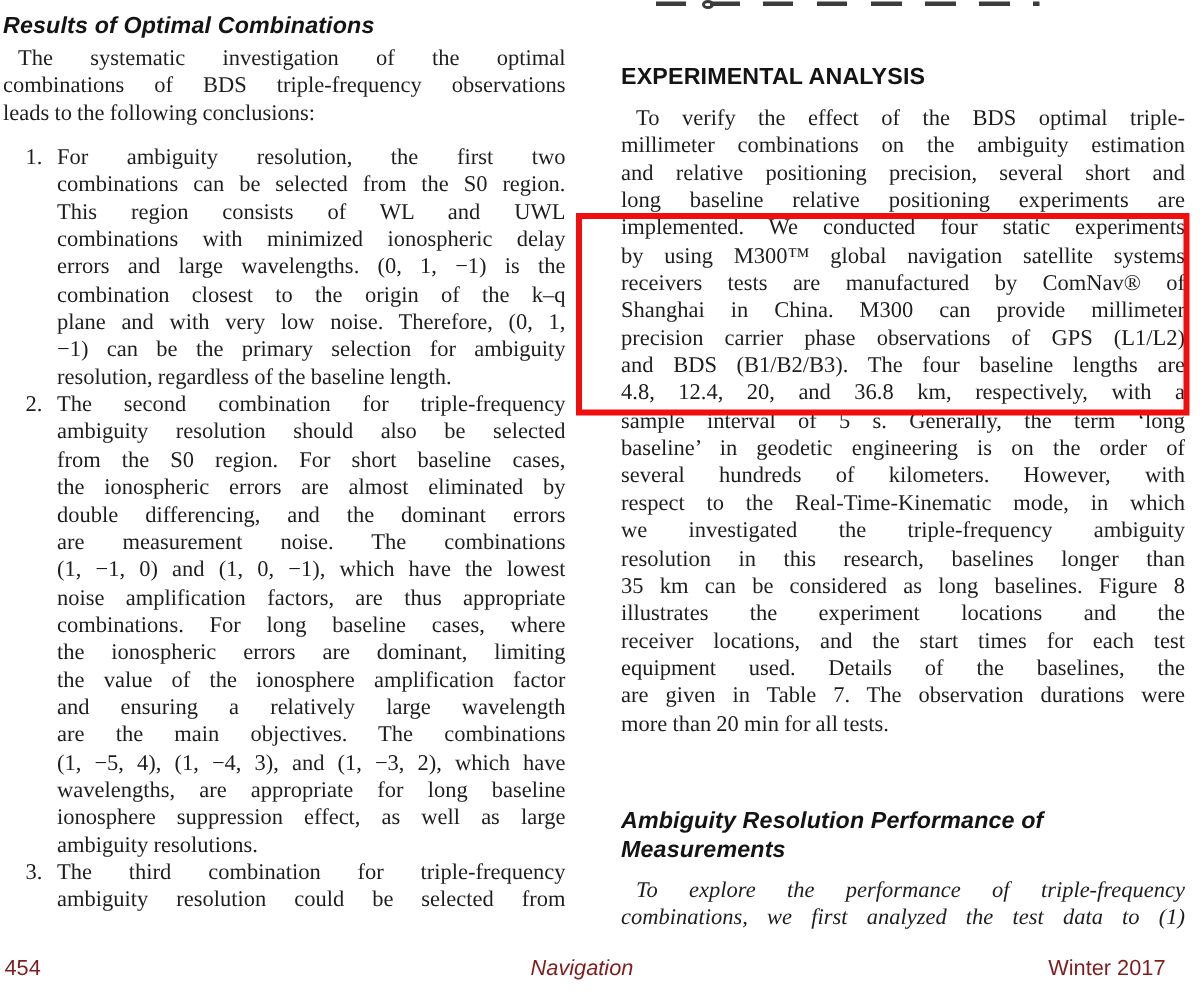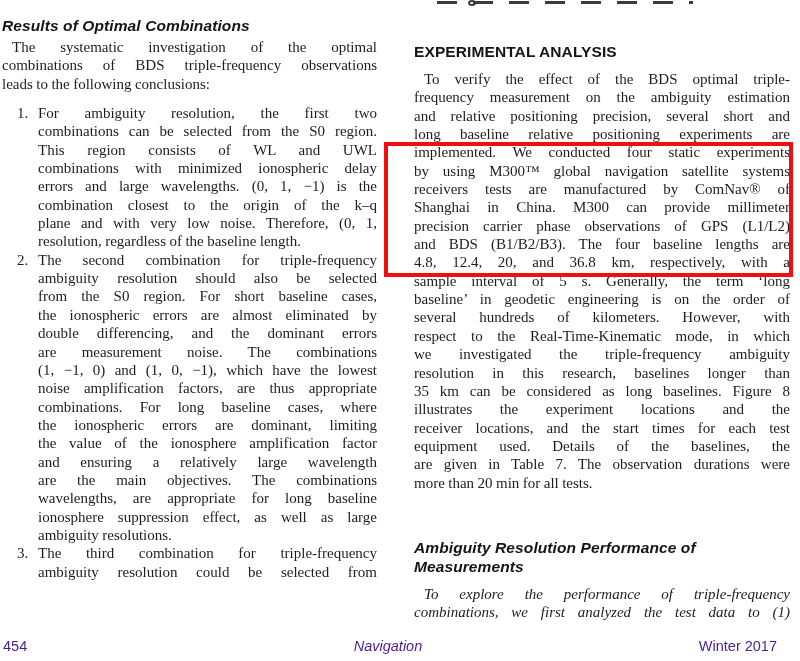--- a/index.html
+++ b/index.html
@@ -2,21 +2,21 @@
 <html><head>
 <meta charset="utf-8">
 <style>
   html,body{margin:0;padding:0;}
   body{
     width:800px;height:661px;position:relative;overflow:hidden;
     background:#ffffff;color:#1d1d1d;
     font-family:"Liberation Serif","DejaVu Serif",serif;
   }
   .col{position:absolute;top:0;}
-  #left-col{left:2px;width:375px;padding-top:16px;}
+  #left-col{left:2px;width:375px;padding-top:8px;}
   #right-col{left:414px;width:376px;}
 
   
   .tline{
     font-size:15px;line-height:18.35px;height:18.35px;overflow:hidden;
     text-align:justify;text-align-last:justify;
     word-spacing:-0.3px;
   }
   .tline.endline{text-align-last:left;}
   .tline.ind{text-indent:10px;}
@@ -60,21 +60,21 @@
     background:repeating-linear-gradient(90deg,#3c3c3c 0 20px,transparent 20px 36px);
   }
   #clipped-descender{
     position:absolute;left:468px;top:0;width:8px;height:6px;
     border:2px solid #3c3c3c;border-radius:50%;box-sizing:border-box;
   }
 
   
   #footer{
     position:absolute;left:0;right:0;top:638px;height:20px;
-    font-family:"Liberation Sans",sans-serif;font-size:14.5px;color:#4c1d95;
+    font-family:"Liberation Sans",sans-serif;font-size:14.5px;color:#7f1d1d;
   }
   #footer .pageno{position:absolute;left:3px;top:0;}
   #footer .journal{position:absolute;left:0;right:24px;top:0;text-align:center;font-style:italic;}
   #footer .issue{position:absolute;right:23px;top:0;}
 </style>
 </head>
 <body data-name="paper-page">
 
 <div id="clipped-fragment" data-name="clipped-text-fragment"></div>
 <div id="clipped-descender" data-name="clipped-letter-descender"></div>
@@ -90,54 +90,56 @@
     </div>
     <div class="blk list-item" data-name="conclusion-item-1">
       <span class="num" data-name="list-number">1.</span>
       <div class="tline" data-name="text-line">For ambiguity resolution, the first two</div>
       <div class="tline" data-name="text-line">combinations can be selected from the S0 region.</div>
       <div class="tline" data-name="text-line">This region consists of WL and UWL</div>
       <div class="tline" data-name="text-line">combinations with minimized ionospheric delay</div>
       <div class="tline" data-name="text-line">errors and large wavelengths. (0, 1, −1) is the</div>
       <div class="tline" data-name="text-line">combination closest to the origin of the k–q</div>
       <div class="tline" data-name="text-line">plane and with very low noise. Therefore, (0, 1,</div>
+      <div class="tline" data-name="text-line">−1) can be the primary selection for ambiguity</div>
       <div class="tline endline" data-name="text-line">resolution, regardless of the baseline length.</div>
     </div>
     <div class="blk list-item" data-name="conclusion-item-2">
       <span class="num" data-name="list-number">2.</span>
       <div class="tline" data-name="text-line">The second combination for triple-frequency</div>
       <div class="tline" data-name="text-line">ambiguity resolution should also be selected</div>
       <div class="tline" data-name="text-line">from the S0 region. For short baseline cases,</div>
       <div class="tline" data-name="text-line">the ionospheric errors are almost eliminated by</div>
       <div class="tline" data-name="text-line">double differencing, and the dominant errors</div>
       <div class="tline" data-name="text-line">are measurement noise. The combinations</div>
       <div class="tline" data-name="text-line">(1, −1, 0) and (1, 0, −1), which have the lowest</div>
       <div class="tline" data-name="text-line">noise amplification factors, are thus appropriate</div>
       <div class="tline" data-name="text-line">combinations. For long baseline cases, where</div>
       <div class="tline" data-name="text-line">the ionospheric errors are dominant, limiting</div>
       <div class="tline" data-name="text-line">the value of the ionosphere amplification factor</div>
       <div class="tline" data-name="text-line">and ensuring a relatively large wavelength</div>
       <div class="tline" data-name="text-line">are the main objectives. The combinations</div>
+      <div class="tline" data-name="text-line">(1, −5, 4), (1, −4, 3), and (1, −3, 2), which have</div>
       <div class="tline" data-name="text-line">wavelengths, are appropriate for long baseline</div>
       <div class="tline" data-name="text-line">ionosphere suppression effect, as well as large</div>
       <div class="tline endline" data-name="text-line">ambiguity resolutions.</div>
     </div>
     <div class="blk list-item" data-name="conclusion-item-3">
       <span class="num" data-name="list-number">3.</span>
       <div class="tline" data-name="text-line">The third combination for triple-frequency</div>
       <div class="tline" data-name="text-line">ambiguity resolution could be selected from</div>
     </div>
   </div>
 <div id="right-col" class="col" data-name="right-column">
     <div class="blk heading-main" data-name="section-heading-experimental">
       <div class="tline endline" data-name="text-line">EXPERIMENTAL ANALYSIS</div>
     </div>
     <div class="blk para" data-name="experimental-paragraph">
       <div class="tline ind" data-name="text-line">To verify the effect of the BDS optimal triple-</div>
-      <div class="tline" data-name="text-line">frequency measurement on the ambiguity estimation</div>
+      <div class="tline" data-name="text-line">millimeter combinations on the ambiguity estimation</div>
       <div class="tline" data-name="text-line">and relative positioning precision, several short and</div>
       <div class="tline" data-name="text-line">long baseline relative positioning experiments are</div>
       <div class="tline" data-name="text-line">implemented. We conducted four static experiments</div>
       <div class="tline" data-name="text-line">by using M300™ global navigation satellite systems</div>
       <div class="tline" data-name="text-line">receivers tests are manufactured by ComNav® of</div>
       <div class="tline" data-name="text-line">Shanghai in China. M300 can provide millimeter</div>
       <div class="tline" data-name="text-line">precision carrier phase observations of GPS (L1/L2)</div>
       <div class="tline" data-name="text-line">and BDS (B1/B2/B3). The four baseline lengths are</div>
       <div class="tline" data-name="text-line">4.8, 12.4, 20, and 36.8 km, respectively, with a</div>
       <div class="tline" data-name="text-line">sample interval of 5 s. Generally, the term ‘long</div>

